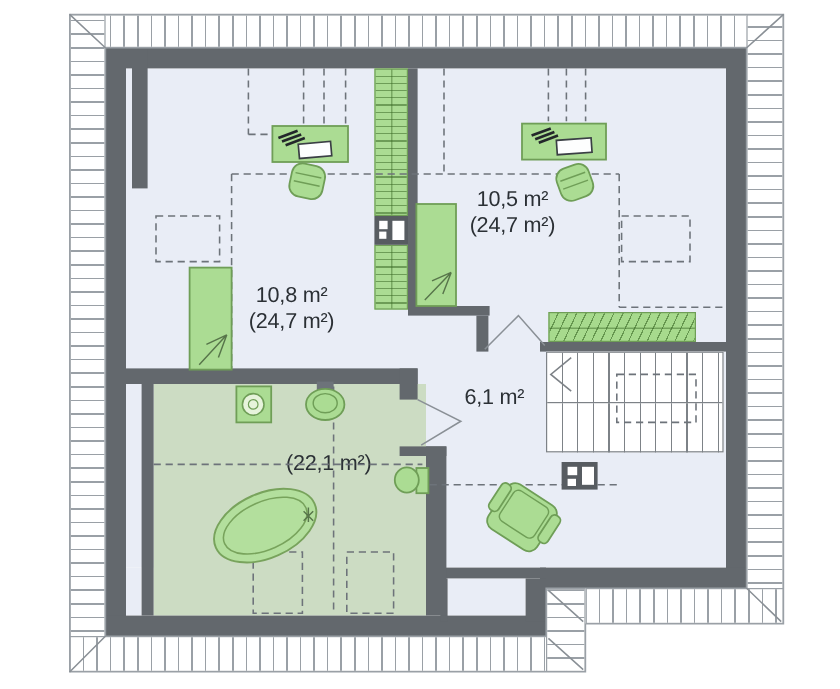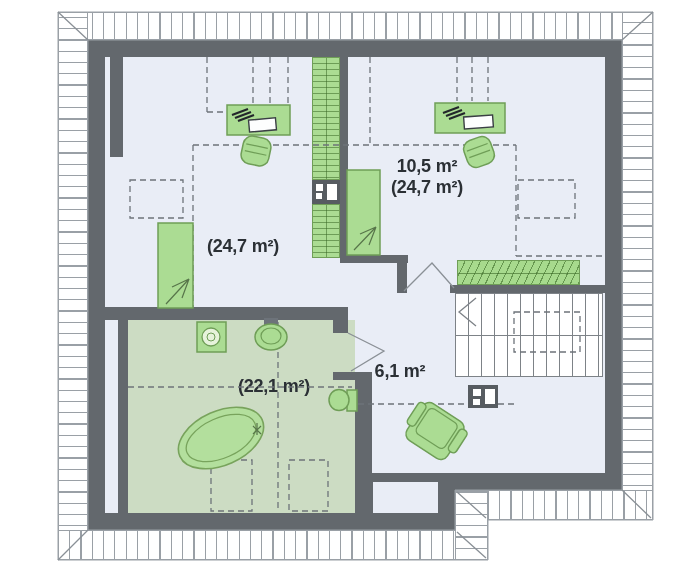--- a/index.html
+++ b/index.html
@@ -20,21 +20,21 @@
   .vline{position:absolute;left:50%;top:0;bottom:0;width:1px;background:rgba(58,105,38,.55);}
   .balustrade{background-color:#a7da8d;
     background-image:repeating-linear-gradient(115deg,transparent 0 6px,rgba(58,105,38,.6) 6px 7px);
     border:1.5px solid var(--color-furniture-stroke,#6f9e57);box-sizing:border-box;}
   .hline{position:absolute;left:0;right:0;top:50%;height:1px;background:rgba(58,105,38,.6);}
   
   .stairs{background:#fff;border:1px solid var(--color-stair-line,#7d8287);box-sizing:border-box;}
   .run{background-image:repeating-linear-gradient(90deg,transparent 0 12px,var(--color-stair-line,#7d8287) 12px 13px);}
   .run-top{border-bottom:1px solid var(--color-stair-line,#7d8287);box-sizing:border-box;}
   
-  .room-label{color:var(--color-text,#2b3035);font-size:18px;line-height:21px;font-weight:bold;
+  .room-label{color:var(--color-text,#2b3035);font-size:18px;line-height:21px;font-weight:normal;
     text-align:center;letter-spacing:-0.2px;white-space:nowrap;}
   .furn{fill:var(--color-furniture-fill,#abdc93);stroke:var(--color-furniture-stroke,#6f9e57);stroke-width:1.5;}
   .furn2{fill:#b3df9d;stroke:#78a35c;stroke-width:1.6;}
   .furnline{fill:none;stroke:var(--color-furniture-stroke,#6f9e57);stroke-width:1.2;}
   .dash{fill:none;stroke:var(--color-dash-line,#6d737a);stroke-width:1.3;stroke-dasharray:6 4;}
   .thin{fill:none;stroke:#8a9096;stroke-width:1.3;}
   .stairline{fill:none;stroke:var(--color-stair-line,#7d8287);stroke-width:1.3;}
   .outline{fill:none;stroke:var(--color-hatch-line,#9aa0a6);stroke-width:1;}
   .kbd{fill:none;stroke:#23272b;stroke-width:2.2;}
   .fold{fill:none;stroke:#57754a;stroke-width:1.2;}
@@ -85,27 +85,28 @@
       <div class="vline"></div>
     </div>
   <div class="abs wardrobe" style="left:312px;top:204px;width:28px;height:54px;">
       <div class="vline"></div>
     </div>
   <div class="abs balustrade" style="left:457px;top:260px;width:123px;height:25px;">
       <div class="hline"></div>
     </div>
 
   <div class="abs room-label" style="left:160px;top:236px;width:166px;">
+    <div>10,8 m²</div>
     <div>(24,7 m²)</div>
   </div>
   <div class="abs room-label" style="left:344px;top:156px;width:166px;">
     <div>10,5 m²</div>
     <div>(24,7 m²)</div>
   </div>
-  <div class="abs room-label" style="left:317px;top:321px;width:166px;margin-top:40px;">
+  <div class="abs room-label" style="left:329px;top:321px;width:166px;">
     <div>6,1 m²</div>
   </div>
   <div class="abs room-label" style="left:191px;top:376px;width:166px;">
     <div>(22,1 m²)</div>
   </div>
 
   <svg class="abs" width="700" height="574" viewBox="0 0 700 574" style="left:0;top:0;">
 
     <path class="outline" d="M58,12 H653 V520 H488 V560 H58 Z"></path>
     <path class="outline" d="M88,40 H622 V490 H455 V530 H88 Z"></path>

